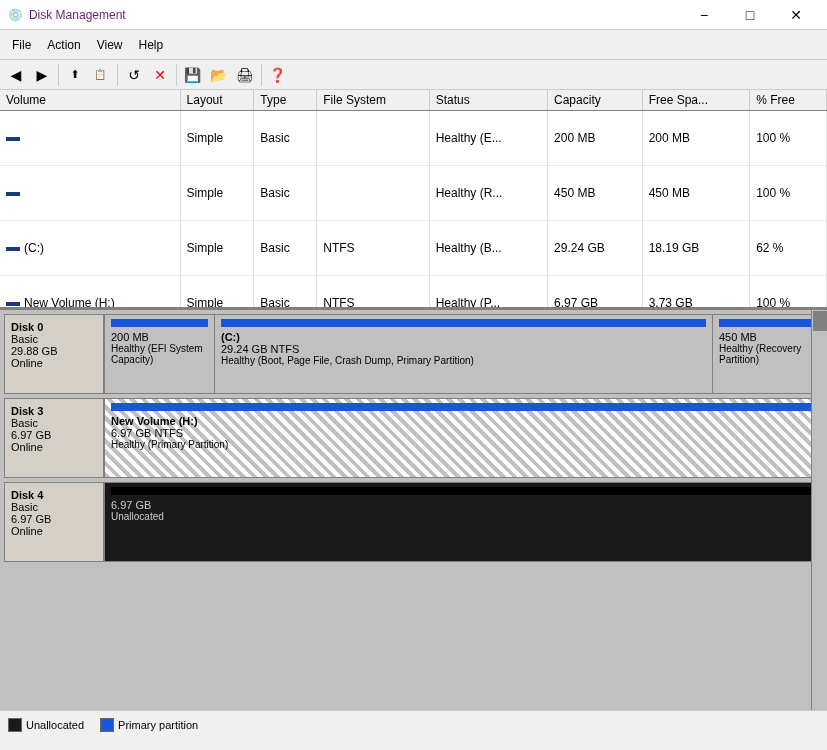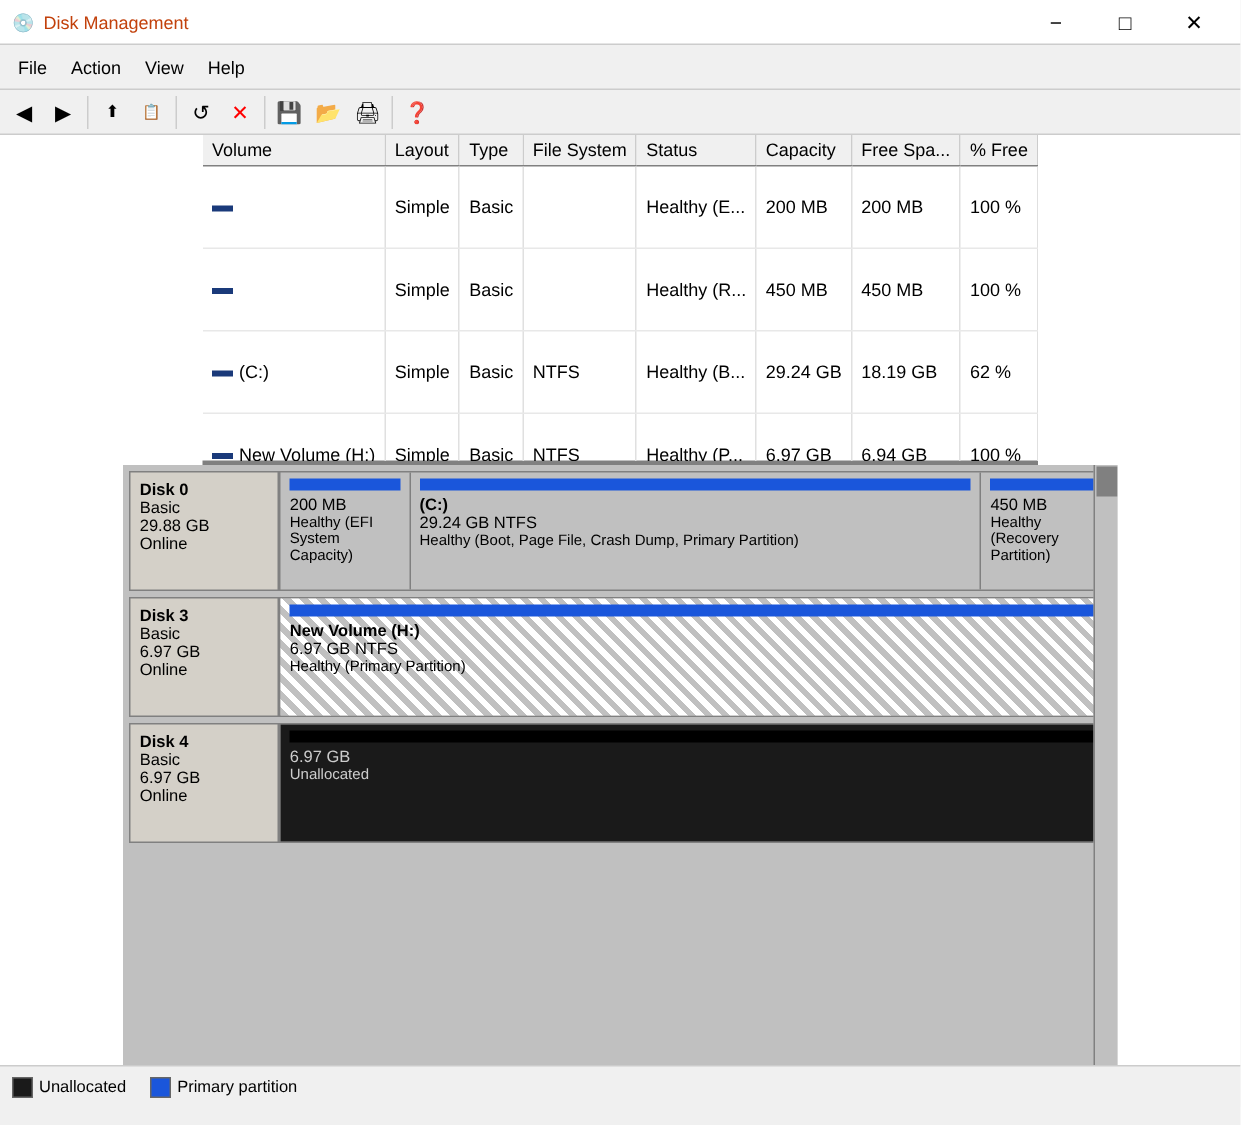--- a/index.html
+++ b/index.html
@@ -1,34 +1,34 @@
 <!DOCTYPE html>
 <html><head>
   <meta charset="utf-8">
   <style>
     * { margin: 0; padding: 0; box-sizing: border-box; }
     body { font-family: 'Segoe UI', Tahoma, sans-serif; font-size: 12px; background: #f0f0f0; width: 827px; height: 750px; overflow: hidden; }
     
     
     .title-bar { background: #ffffff; height: 30px; display: flex; align-items: center; padding: 0 8px; border-bottom: 1px solid #ccc; }
-    .title-bar-text { font-size: 12px; color: #c2410c; flex: 1; }
+    .title-bar-text { font-size: 12px; color: #701a75; flex: 1; }
     .title-bar-buttons { display: flex; gap: 0; }
     .title-bar-btn { width: 46px; height: 30px; border: none; background: transparent; cursor: pointer; font-size: 14px; display: flex; align-items: center; justify-content: center; }
 
     
     .menu-bar { background: #f0f0f0; height: 30px; display: flex; align-items: center; padding: 0 4px; border-bottom: 1px solid #ccc; }
     .menu-item { padding: 2px 8px; cursor: pointer; font-size: 12px; }
 
     
     .toolbar { background: #f0f0f0; height: 30px; display: flex; align-items: center; padding: 2px 4px; border-bottom: 1px solid #ccc; gap: 2px; }
     .tb-btn { width: 24px; height: 24px; border: 1px solid transparent; background: transparent; cursor: pointer; display: flex; align-items: center; justify-content: center; font-size: 14px; }
     .tb-separator { width: 1px; height: 22px; background: #ccc; margin: 0 2px; }
 
     
-    .main-window { background: white; height: 620px; display: flex; flex-direction: column; align-items: center; }
+    .main-window { background: white; height: 620px; display: flex; flex-direction: column; }
     
     
     .table-section { height: 220px; border-bottom: 3px solid #808080; overflow: auto; }
     table { width: 100%; border-collapse: collapse; font-size: 12px; }
     table thead th { background: #f0f0f0; border-right: 1px solid #ccc; border-bottom: 1px solid #808080; padding: 3px 6px; text-align: left; font-weight: normal; white-space: nowrap; position: sticky; top: 0; }
     table tbody td { border-right: 1px solid #e0e0e0; border-bottom: 1px solid #e8e8e8; padding: 20px 6px; white-space: nowrap; }
 
     
     .disk-section { flex: 1; overflow-y: auto; background: #c0c0c0; padding: 4px; }
     .disk-row { display: flex; margin-bottom: 4px; background: #c0c0c0; min-height: 80px; }
@@ -136,21 +136,21 @@
       <td>18.19 GB</td>
       <td>62 %</td>
     </tr>
           <tr>
       <td><span style="display:inline-block;width:14px;height:4px;background:#1a3a7a;margin-right:4px;vertical-align:middle;"></span>New Volume (H:)</td>
       <td>Simple</td>
       <td>Basic</td>
       <td>NTFS</td>
       <td>Healthy (P...</td>
       <td>6.97 GB</td>
-      <td>6.94 GB</td>
+      <td>3.73 GB</td>
       <td>100 %</td>
     </tr>
         </tbody>
     </table>
   </div>
 
   <div class="disk-section" style="position:relative;">
 
     <div class="disk-row">
       <div class="disk-label">

